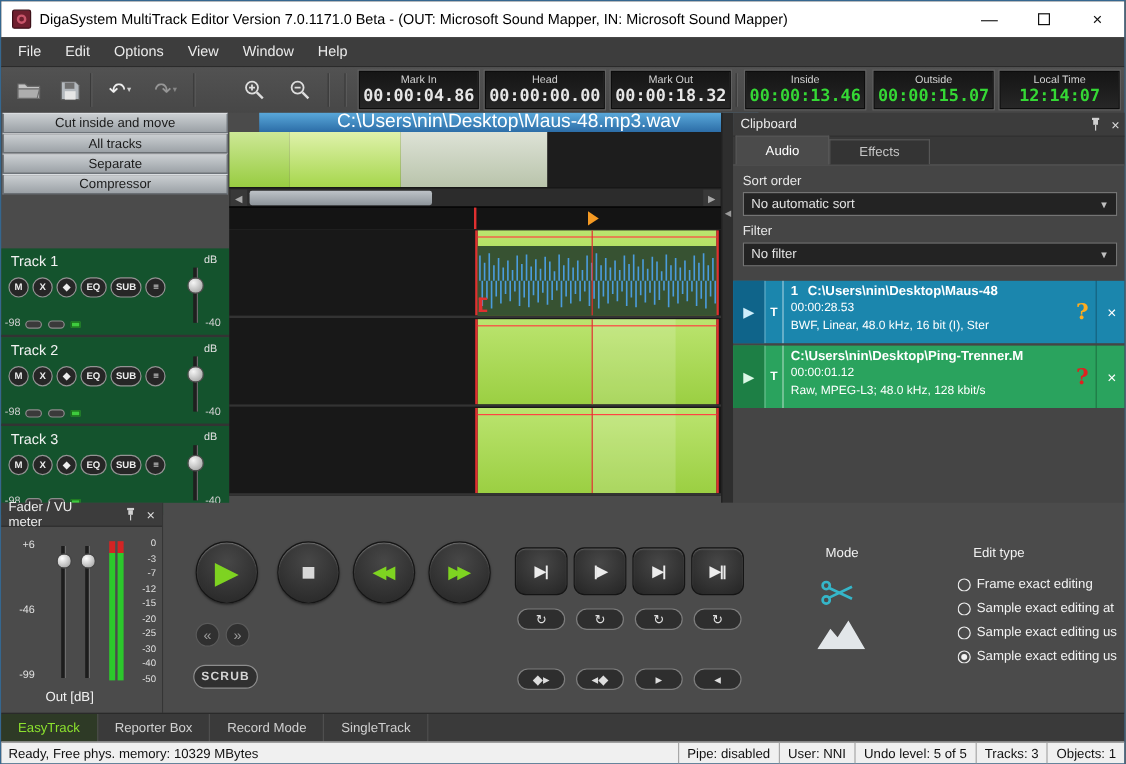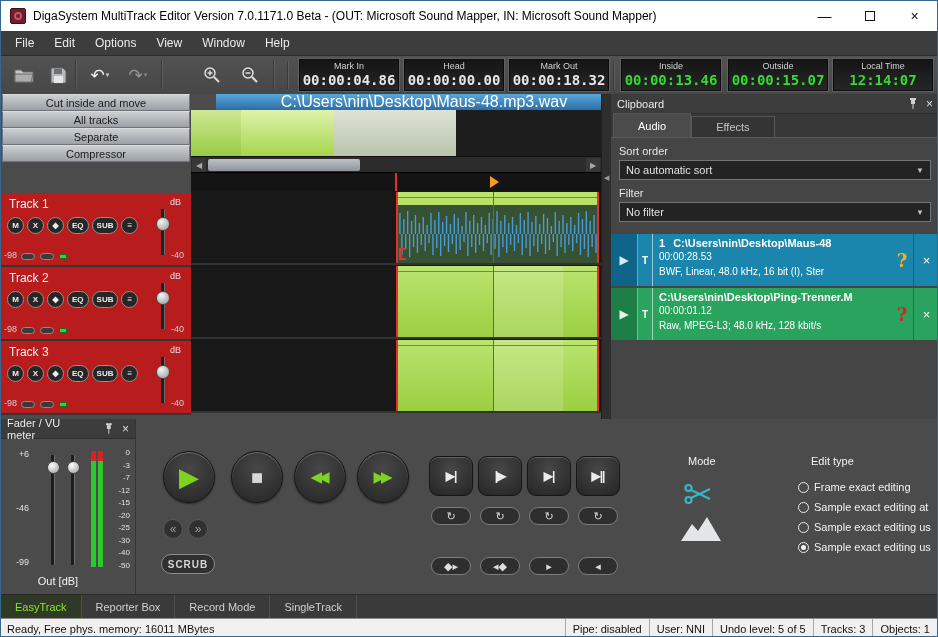--- a/index.html
+++ b/index.html
@@ -47,21 +47,21 @@
   .ov-thumb{position:absolute;left:17px;top:2px;width:152px;height:12px;background:linear-gradient(#bdc2c7,#8d949a);border-radius:2px;border:1px solid #5f6捷569;}
 
   
   .ruler{position:absolute;left:190px;top:171px;width:410px;height:19px;background:#141414;border-top:1px solid #000;}
   .playhead{position:absolute;left:204px;top:0;width:2px;height:100%;background:#e03030;}
   .loc-marker{position:absolute;left:299px;top:3px;width:0;height:0;border-left:9px solid #f59a23;border-top:6px solid transparent;border-bottom:6px solid transparent;}
 
   
   .track-row{position:absolute;left:0;width:600px;height:74px;}
   .t1{top:190px}.t2{top:264px}.t3{top:338px}
-  .track-ctrl{position:absolute;left:0;top:2px;width:190px;height:74px;background:#b91c1c;border-bottom:2px solid #333;}
+  .track-ctrl{position:absolute;left:0;top:16px;width:190px;height:74px;background:#14532d;border-bottom:2px solid #333;}
   .track-name{position:absolute;left:8px;top:4px;color:#f2f2f2;font-size:12px;}
   .db-top{position:absolute;right:10px;top:4px;font-size:9px;color:#e0e0e0;}
   .db-bottom{position:absolute;right:7px;bottom:5px;font-size:9px;color:#cfcfcf;}
   .fader-min{position:absolute;left:3px;bottom:5px;font-size:9px;color:#cfcfcf;margin-top:40px;}
   .ctl-row{position:absolute;left:6px;top:24px;display:flex;gap:3px;align-items:center;}
   .cbtn{height:17px;min-width:17px;border-radius:9px;background:#262626;border:1px solid #939393;color:#ededed;font-size:8px;font-weight:bold;display:flex;align-items:center;justify-content:center;}
   .cbtn.wide{padding:0 4px;}
   .pill{width:14px;height:7px;border-radius:4px;background:#3a3a3a;border:1px solid #8c8c8c;}
   .pill-row{position:absolute;left:20px;bottom:5px;display:flex;gap:5px;align-items:center;}
   .led{width:8px;height:5px;background:#3ecb3e;border:1px solid #1c6e1c;}
@@ -567,21 +567,21 @@
   </div>
 
   <div class="bottom-tabs">
     <div class="btab active">EasyTrack</div>
     <div class="btab">Reporter Box</div>
     <div class="btab">Record Mode</div>
     <div class="btab">SingleTrack</div>
   </div>
 
   <div class="statusbar">
-    <div class="sb-msg">Ready, Free phys. memory: 16011 MBytes</div>
+    <div class="sb-msg">Ready, Free phys. memory: 10329 MBytes</div>
     <div class="sb-seg">Pipe: disabled</div>
     <div class="sb-seg">User: NNI</div>
     <div class="sb-seg">Undo level: 5 of 5</div>
     <div class="sb-seg">Tracks: 3</div>
     <div class="sb-seg">Objects: 1</div>
   </div>
 
 </div>
 
 </body></html>

